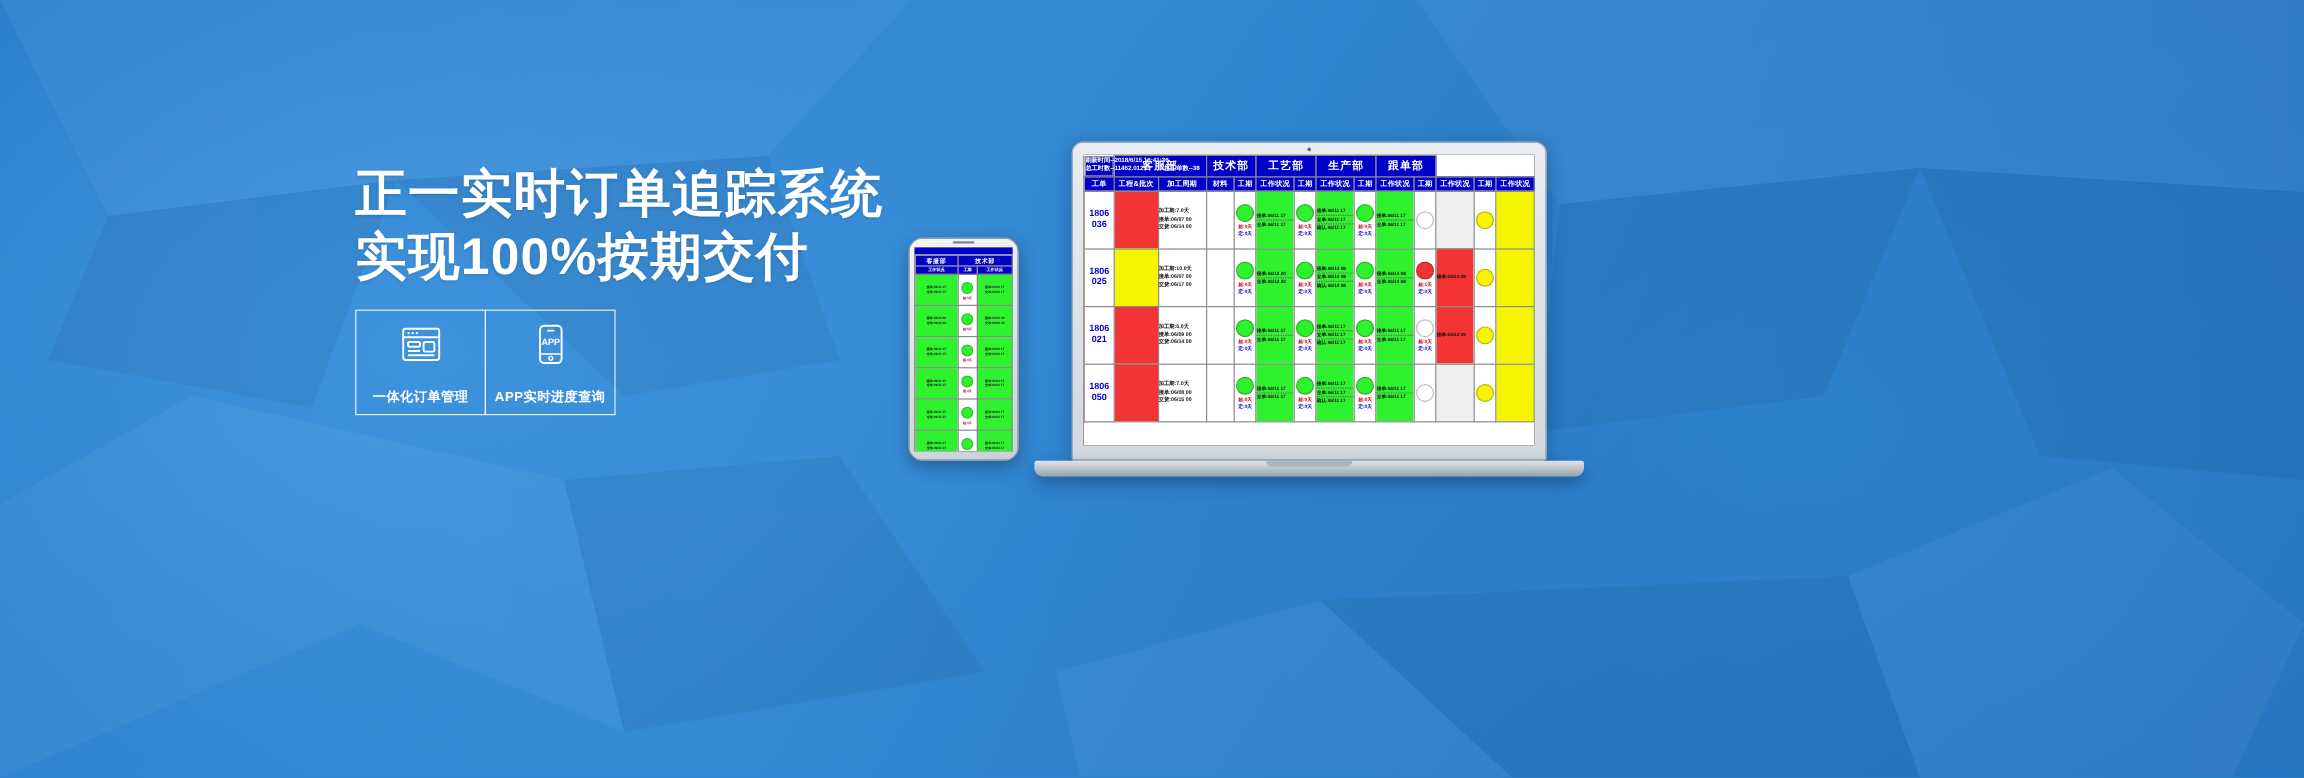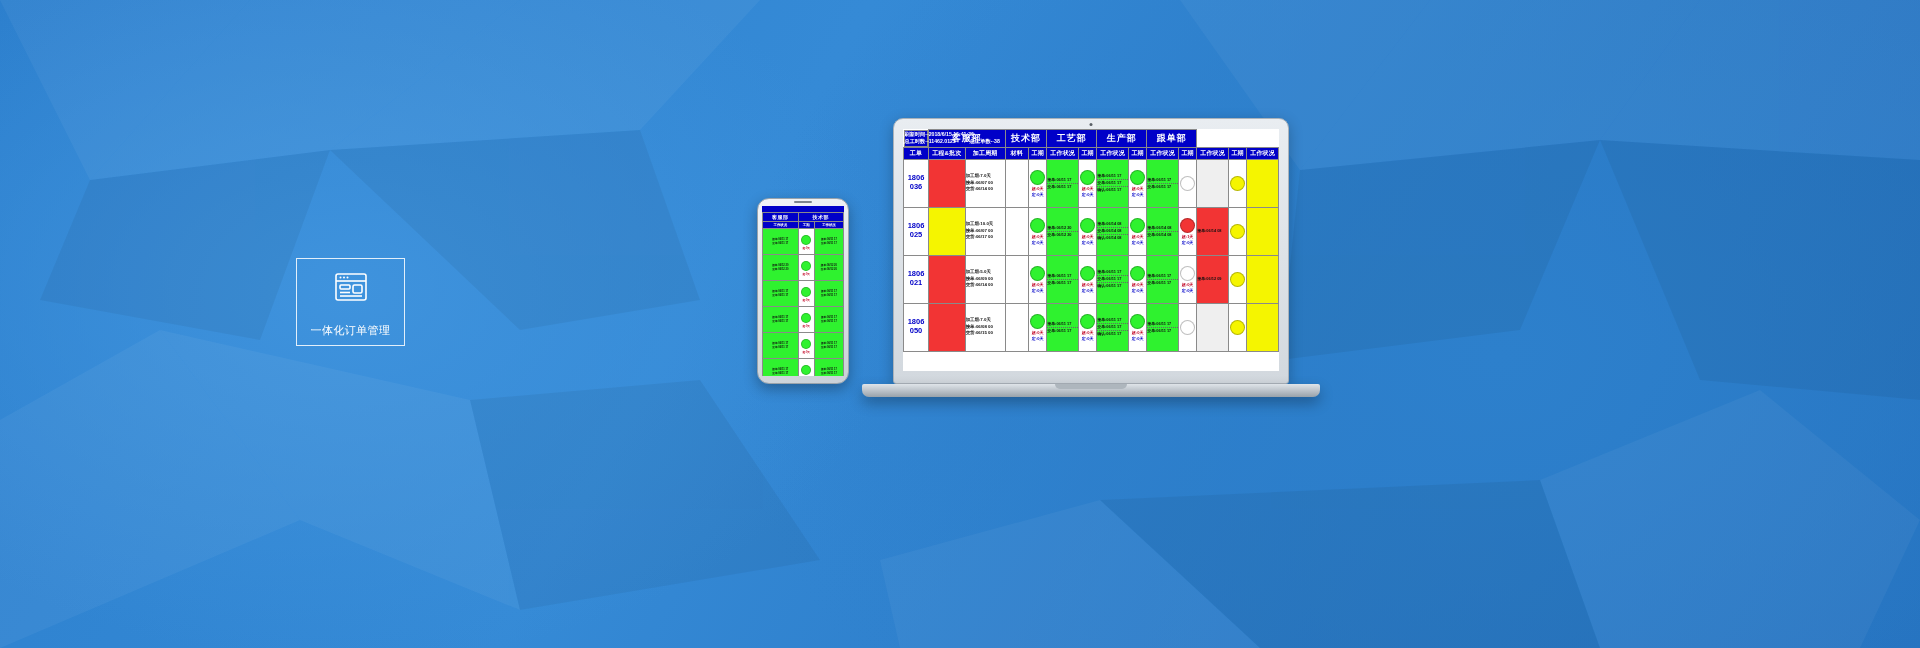--- a/index.html
+++ b/index.html
@@ -28,21 +28,21 @@
   }
   
   #features{position:absolute;left:296px;top:258px;display:flex;}
   .feat{
     width:109px;height:88px;border:1px solid rgba(255,255,255,.85);
     display:flex;flex-direction:column;align-items:center;justify-content:center;
     box-sizing:border-box;margin-left:-1px;
   }
   .feat:first-child{margin-left:0;}
   .feat .ic{height:40px;display:flex;align-items:center;justify-content:center;margin-bottom:5px;}
-  .feat .lbl{color:#ffffff;font-size:11px;font-weight:normal;letter-spacing:.4px;white-space:nowrap;margin-top:11px;}
+  .feat .lbl{color:#ffffff;font-size:11px;font-weight:bold;letter-spacing:.4px;white-space:nowrap;margin-top:11px;}
   
   #laptop{position:absolute;left:862px;top:118px;width:458px;}
   #lidOuter{
     width:396px;margin:0 auto;height:266px;box-sizing:border-box;
     background:linear-gradient(180deg,#e9edf1 0%,#d2d8de 100%);
     border:1px solid #aab2ba;border-radius:10px 10px 3px 3px;
     padding:10px 9px 12px 9px;position:relative;
     box-shadow:0 4px 14px rgba(0,0,0,.25);
   }
   #camera{position:absolute;top:4px;left:50%;transform:translateX(-50%);
@@ -116,20 +116,24 @@
     <g fill="#000000" opacity="0.05">
       <polygon points="90,180 330,150 260,340 40,300"></polygon>
       <polygon points="640,130 330,150 520,330 700,300"></polygon>
       <polygon points="1300,170 1600,140 1520,330 1280,360"></polygon>
       <polygon points="1920,160 1600,140 1700,380 1920,400"></polygon>
       <polygon points="470,400 520,610 820,560 700,380"></polygon>
       <polygon points="1100,500 1540,480 1600,648 1260,648"></polygon>
     </g>
   </svg>
 
+  <div id="copy">
+    <div class="headline">正一实时订单追踪系统</div>
+    <div class="headline">实现100%按期交付</div>
+  </div>
 
   <div id="features">
 
     <div class="feat">
       <span class="ic">
         <svg width="34" height="30" viewBox="0 0 34 30" fill="none" stroke="#ffffff" stroke-width="1.6">
           <rect x="2" y="2" width="30" height="26" rx="2"></rect>
           <line x1="2" y1="9" x2="32" y2="9"></line>
           <circle cx="6.5" cy="5.6" r="1" fill="#fff" stroke="none"></circle>
           <circle cx="10" cy="5.6" r="1" fill="#fff" stroke="none"></circle>
@@ -137,20 +141,32 @@
           <rect x="6" y="13" width="10" height="4" rx="1"></rect>
           <rect x="19" y="13" width="9" height="8" rx="1.5"></rect>
           <line x1="6" y1="20.5" x2="16" y2="20.5"></line>
           <line x1="6" y1="24" x2="28" y2="24"></line>
         </svg>
       </span>
       <span class="lbl">一体化订单管理</span>
     </div>
 
 
+    <div class="feat">
+      <span class="ic">
+        <svg width="26" height="34" viewBox="0 0 26 34" fill="none" stroke="#ffffff" stroke-width="1.6">
+          <rect x="4" y="1.5" width="18" height="31" rx="3.5"></rect>
+          <line x1="10" y1="5.5" x2="16" y2="5.5" stroke-width="1.3"></line>
+          <line x1="4.6" y1="25" x2="21.4" y2="25" stroke-width="1.2"></line>
+          <circle cx="13" cy="28.6" r="1.6" stroke-width="1.2"></circle>
+          <text x="13" y="17.6" font-size="7.6" font-weight="bold" fill="#ffffff" stroke="none" text-anchor="middle" font-family="Liberation Sans, sans-serif">APP</text>
+        </svg>
+      </span>
+      <span class="lbl">APP实时进度查询</span>
+    </div>
 
   </div>
 
   <div id="phone">
     <div id="phoneSpk"></div>
     <div id="phoneScreen">
       <div class="dash">
         <div class="pmeta">&nbsp;</div>
         <table class="grid">
           <colgroup>

